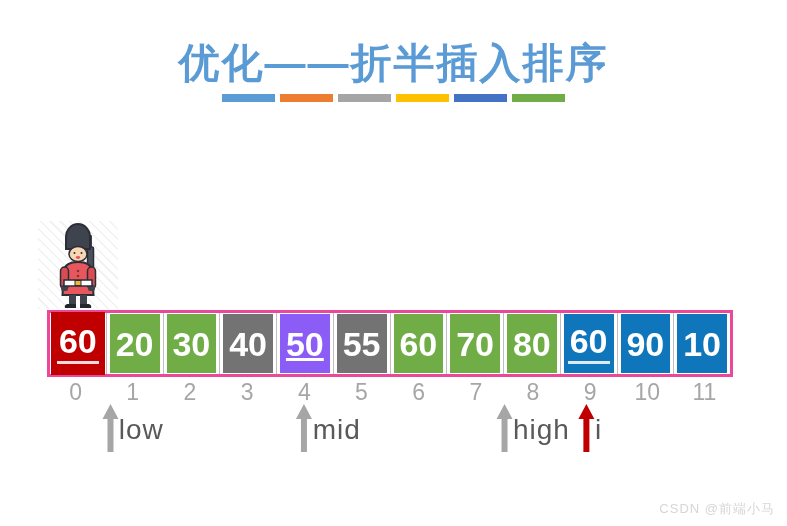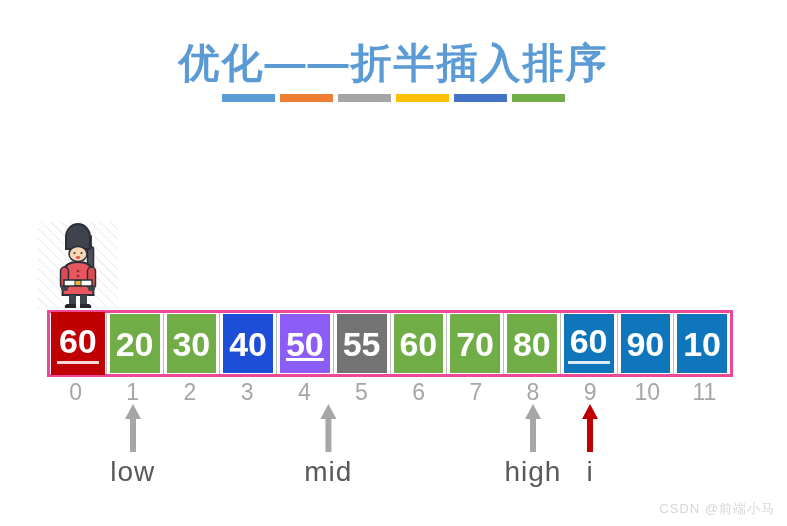--- a/index.html
+++ b/index.html
@@ -44,21 +44,21 @@
   .val.u { border-bottom: 3px solid rgba(255,255,255,0.85); padding: 0 2px 3px; }
   .index-row {
     position: absolute; left: 47px; top: 379px; width: 686px; display: flex;
   }
   .idx { flex: 1; text-align: center; font-size: 23px; color: #A6A6A6; }
   .pointer-layer {
     position: absolute; left: 47px; top: 404px; width: 686px; height: 100px;
   }
   .pointer {
     position: absolute; top: 0; transform: translateX(-50%);
-    display: flex; flex-direction: column; align-items: center;
+    display: flex; flex-direction: row; align-items: center;
   }
   .plabel { margin-top: 4px; font-size: 28px; color: #595959; letter-spacing: 1px; }
   .watermark {
     position: absolute; right: 12px; top: 500px;
     font-size: 13px; color: #D6D6D6; letter-spacing: 1px;
   }
 </style>
 </head>
 <body>
 
@@ -120,21 +120,21 @@
     <div class="box" style="background: rgb(112, 173, 71);">
       <span class="val">20</span>
     </div>
   </div>
       <div class="cell">
     <div class="box" style="background: rgb(112, 173, 71);">
       <span class="val">30</span>
     </div>
   </div>
       <div class="cell">
-    <div class="box" style="background: #1d4ed8; justify-content: center;">
+    <div class="box" style="background: #737373; justify-content: center;">
       <span class="val">40</span>
     </div>
   </div>
       <div class="cell">
     <div class="box" style="background: #8b5cf6; text-decoration: underline;">
       <span class="val">50</span>
     </div>
   </div>
       <div class="cell">
     <div class="box" style="background: #737373;">

